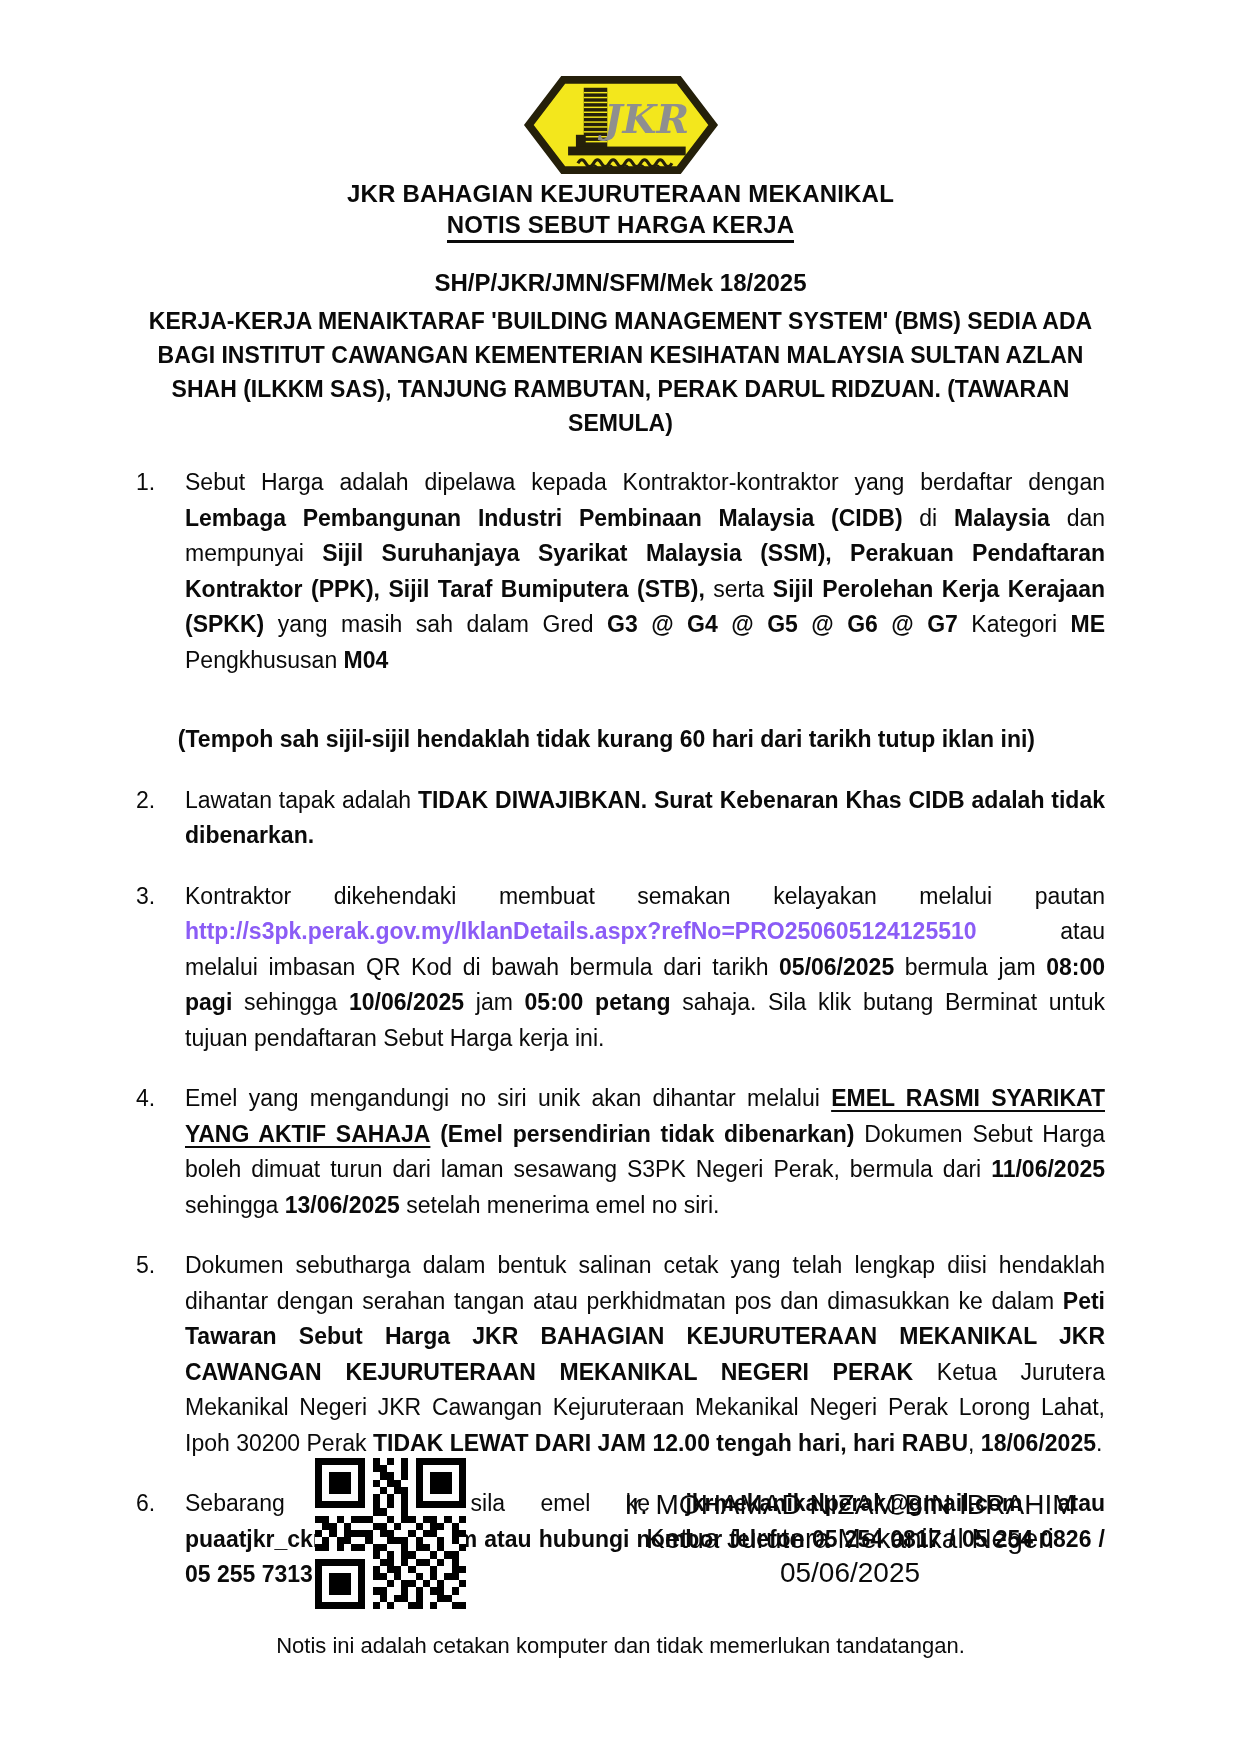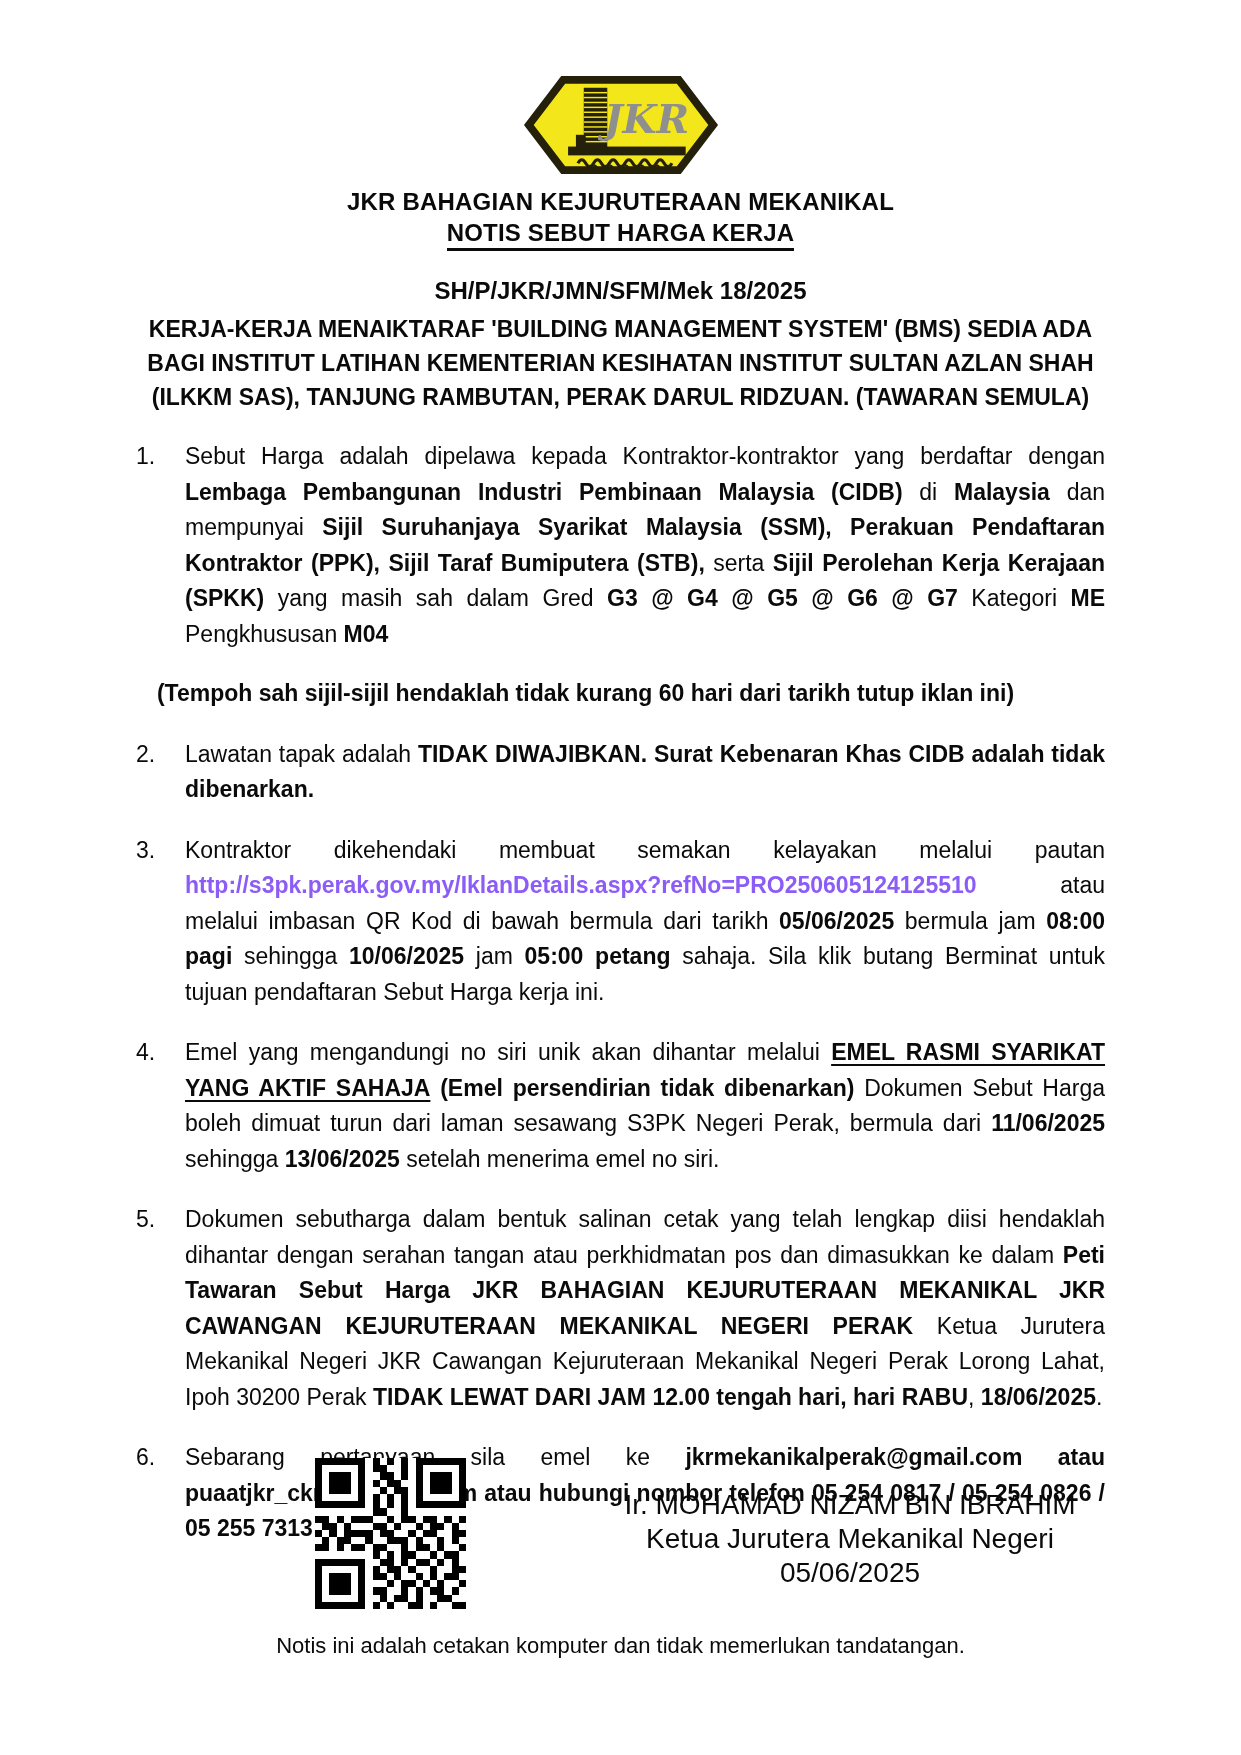--- a/index.html
+++ b/index.html
@@ -14,21 +14,21 @@
     color: #0a0a0a;
     overflow: hidden;
   }
   .content { padding: 74px 136px 0 136px; }
 
   .logo-wrap { text-align: center; }
   .logo-wrap svg { display: inline-block; }
 
   .org-title {
     text-align: center; font-weight: bold; font-size: 24px;
-    margin-top: 8px; letter-spacing: 0.2px;
+    letter-spacing: 0.2px;
   }
   .doc-title-wrap { text-align: center; margin-top: 3px; }
   .doc-title {
     display: inline-block; font-weight: bold; font-size: 24px;
     border-bottom: 3px solid #0a0a0a; padding-bottom: 1px; letter-spacing: 0.2px;
   }
   .ref-no {
     text-align: center; font-weight: bold; font-size: 24px; margin-top: 26px;
   }
   .project-title {
@@ -37,22 +37,22 @@
   }
 
   .list { margin-top: 4px; font-size: 23px; line-height: 35.5px; }
   .item { display: flex; margin-top: 25px; }
   .item .num { flex: none; width: 49px; }
   .item .body { flex: 1; text-align: justify; }
   .b { font-weight: bold; }
   .u { text-decoration: underline; text-underline-offset: 4px; }
   .link { color: #8b5cf6; font-weight: bold; }
   .note {
-    text-align: center; font-weight: bold; font-size: 23px;
-    margin-top: 24px; margin-bottom: 6px; padding-right: 70px;
+    text-align: right; font-weight: bold; font-size: 23px;
+    margin-top: 44px; margin-bottom: 6px; padding-right: 70px;
   }
 
   .qr {
     position: absolute; left: 315px; top: 1458px;
     width: 151px; height: 151px;
     display: grid;
     grid-template-columns: repeat(21, 1fr);
     grid-template-rows: repeat(21, 1fr);
     background: #ffffff;
   }
@@ -102,21 +102,21 @@
         <text x="126" y="60" text-anchor="middle" font-family="'DejaVu Serif', serif" font-style="italic" font-weight="bold" font-size="40" fill="#8f8f8f">JKR</text>
       </svg>
     </div>
 
     <div class="org-title">JKR BAHAGIAN KEJURUTERAAN MEKANIKAL</div>
     <div class="doc-title-wrap">
       <span class="doc-title">NOTIS SEBUT HARGA KERJA</span>
     </div>
 
     <div class="ref-no">SH/P/JKR/JMN/SFM/Mek 18/2025</div>
-    <div class="project-title">KERJA-KERJA MENAIKTARAF 'BUILDING MANAGEMENT SYSTEM' (BMS) SEDIA ADA BAGI INSTITUT LATIHAN KEMENTERIAN KESIHATAN INSTITUT SULTAN AZLAN SHAH (ILKKM SAS), TANJUNG RAMBUTAN, PERAK DARUL RIDZUAN. (TAWARAN SEMULA)</div>
+    <div class="project-title">KERJA-KERJA MENAIKTARAF 'BUILDING MANAGEMENT SYSTEM' (BMS) SEDIA ADA BAGI INSTITUT CAWANGAN KEMENTERIAN KESIHATAN MALAYSIA SULTAN AZLAN SHAH (ILKKM SAS), TANJUNG RAMBUTAN, PERAK DARUL RIDZUAN. (TAWARAN SEMULA)</div>
 
     <div class="list">
         <div class="item">
           <div class="num">1.</div>
           <div class="body"><span>Sebut Harga adalah dipelawa kepada Kontraktor-kontraktor yang berdaftar dengan </span><span class="b">Lembaga Pembangunan Industri Pembinaan Malaysia (CIDB)</span><span> di </span><span class="b">Malaysia</span><span> dan mempunyai </span><span class="b">Sijil Suruhanjaya Syarikat Malaysia (SSM), Perakuan Pendaftaran Kontraktor (PPK), Sijil Taraf Bumiputera (STB),</span><span> serta </span><span class="b">Sijil Perolehan Kerja Kerajaan (SPKK)</span><span> yang masih sah dalam Gred </span><span class="b">G3 @ G4 @ G5 @ G6 @ G7</span><span> Kategori </span><span class="b">ME</span><span> Pengkhususan </span><span class="b">M04</span></div>
         </div>
         <div class="note">(Tempoh sah sijil-sijil hendaklah tidak kurang 60 hari dari tarikh tutup iklan ini)</div>
         <div class="item">
           <div class="num">2.</div>
           <div class="body"><span>Lawatan tapak adalah </span><span class="b">TIDAK DIWAJIBKAN. Surat Kebenaran Khas CIDB adalah tidak dibenarkan.</span></div>

